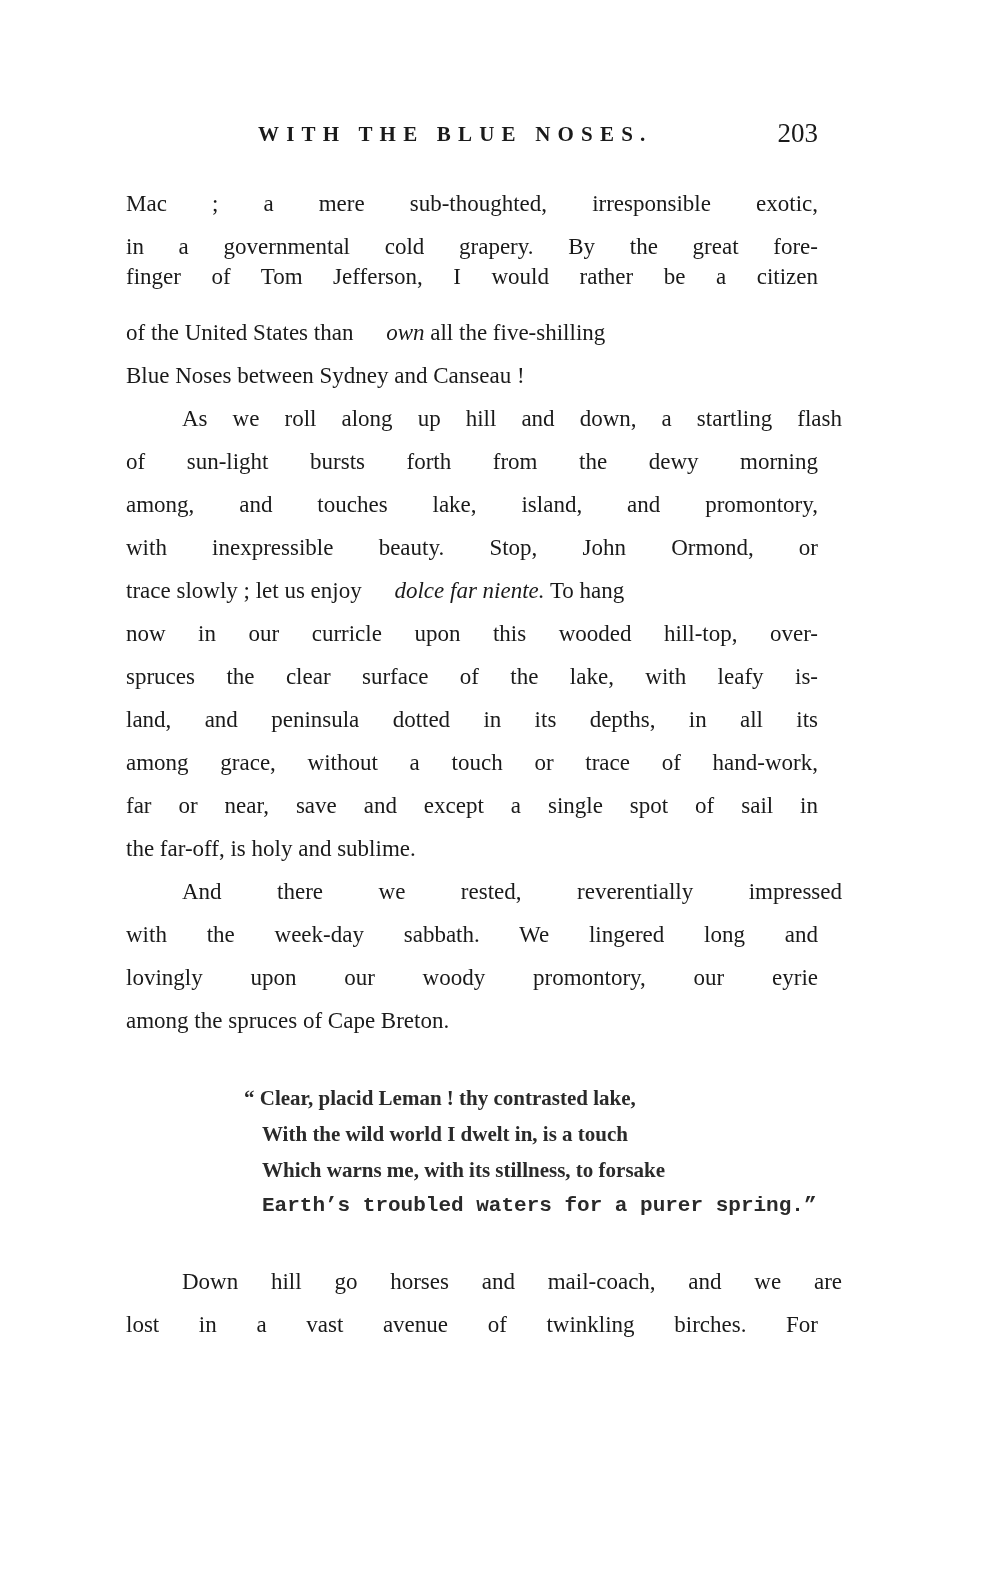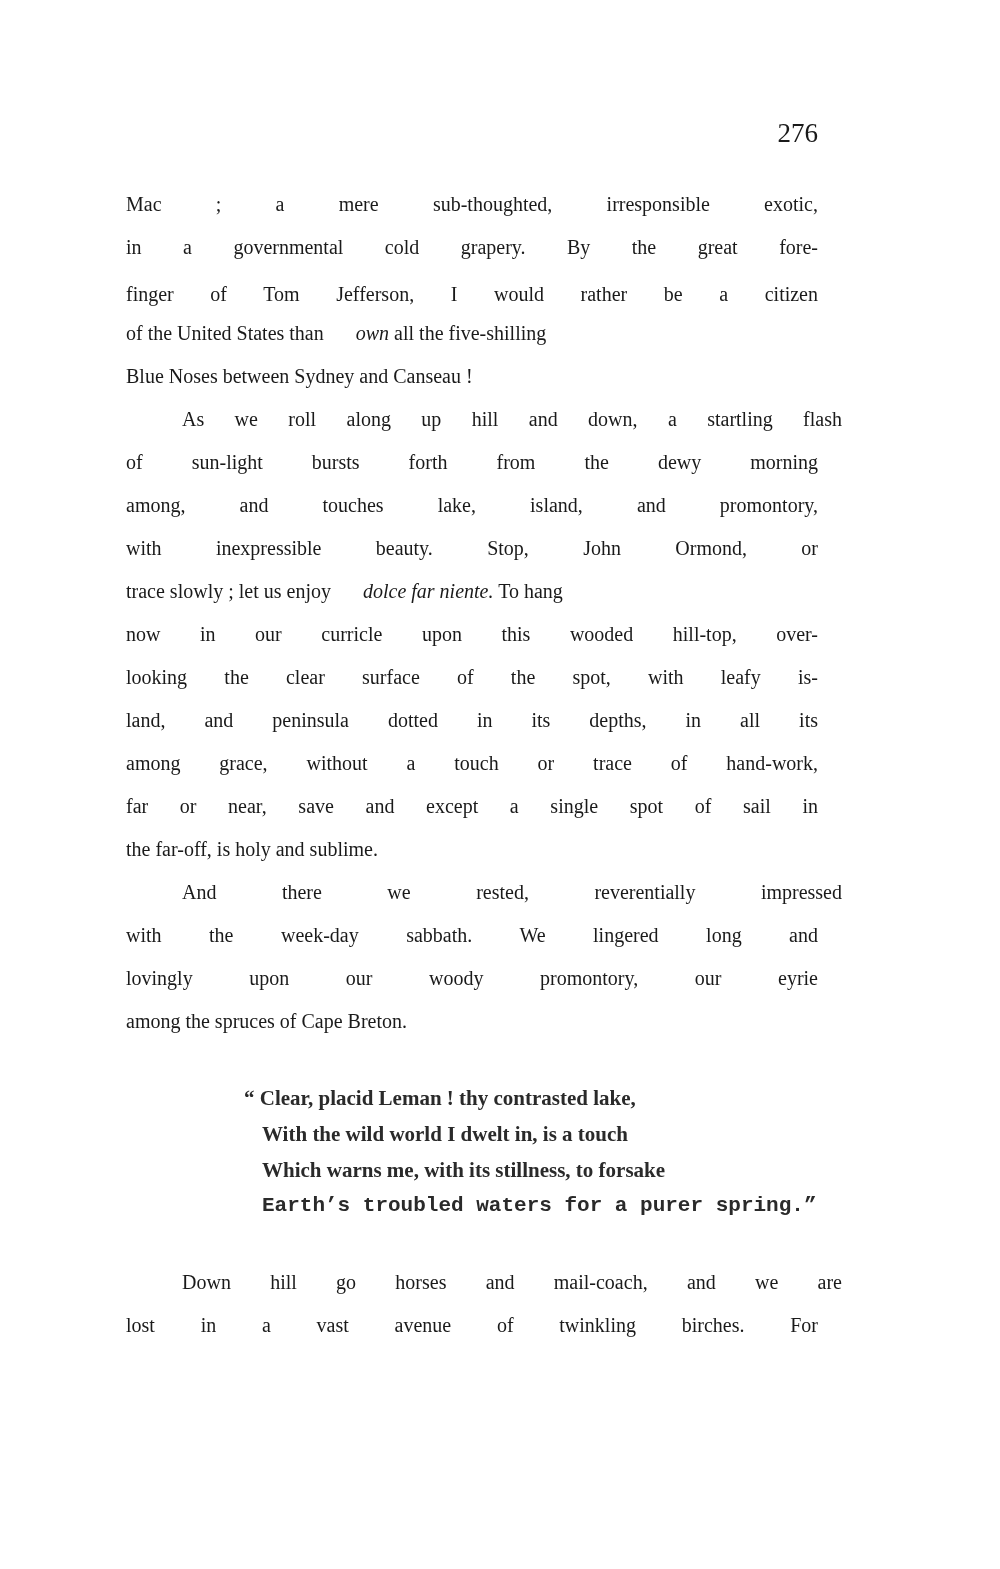--- a/index.html
+++ b/index.html
@@ -3,61 +3,62 @@
 <meta charset="utf-8">
 <style>
   html, body { margin: 0; padding: 0; background: #ffffff; }
   body { width: 1000px; height: 1569px; position: relative; overflow: hidden;
          font-family: "Liberation Serif", "DejaVu Serif", serif; color: #1a1a1a; }
   .page { position: absolute; left: 0; top: 0; width: 1000px; height: 1569px; }
   .running-head { position: absolute; top: 118px; left: 258px; width: 560px; height: 36px; }
   .running-title { position: absolute; left: 0; top: 4px; font-size: 21px; letter-spacing: 7.2px;
                    font-weight: bold; white-space: nowrap; }
   .page-number { position: absolute; right: 0; top: 0; font-size: 27px; }
-  .line { position: absolute; left: 126px; width: 692px; font-size: 20px; line-height: 36px;
+  .line { position: absolute; left: 126px; width: 692px; font-size: 23px; line-height: 36px;
           white-space: nowrap; text-align: justify; text-align-last: justify; height: 36px; }
   .line.last { text-align-last: left; }
   .line.indent { left: 158px; width: 660px; margin-left: 24px; }
   .verse { position: absolute; font-size: 21px; line-height: 28px; white-space: nowrap;
            font-weight: bold; color: #2a2a2a; }
   i { font-style: italic; margin-left: 27px; }
 </style>
 </head>
 <body>
 
 <div class="page">
 
   <div class="running-head">
-    <span class="page-number">276</span>
+    <span class="running-title">WITH THE BLUE NOSES.</span>
+    <span class="page-number">203</span>
   </div>
 
   <div>
     <div class="line" style="top:186px">Mac ;  a  mere  sub-thoughted,  irresponsible  exotic,</div>
     <div class="line" style="top:229px">in a governmental cold grapery.   By the great fore-</div>
-    <div class="line" style="top:276px">finger of Tom Jefferson, I would rather be a citizen</div>
+    <div class="line" style="top:259px">finger of Tom Jefferson, I would rather be a citizen</div>
     <div class="line" style="top:315px; text-align-last:left;">
       <span>of  the  United  States  than</span>
       <i>own</i>
       <span>all  the  five-shilling</span>
     </div>
     <div class="line last" style="top:358px">Blue Noses between Sydney and Canseau !</div>
   </div>
 
   <div>
     <div class="line indent" style="top:401px">As we roll along up hill and down, a startling flash</div>
     <div class="line" style="top:444px">of  sun-light  bursts  forth  from  the  dewy  morning</div>
     <div class="line" style="top:487px">among,  and  touches  lake,  island,  and  promontory,</div>
     <div class="line" style="top:530px">with inexpressible beauty.   Stop, John Ormond, or</div>
     <div class="line" style="top:573px; text-align-last:left;">
       <span>trace slowly ;  let us enjoy</span>
       <i>dolce far niente.</i>
       <span>To hang</span>
     </div>
     <div class="line" style="top:616px">now in our curricle upon this wooded hill-top, over-</div>
-    <div class="line" style="top:659px">looking the clear surface of the  spot, with  leafy  is-</div>
+    <div class="line" style="top:659px">spruces the clear surface of the  lake, with  leafy  is-</div>
     <div class="line" style="top:702px">land,  and  peninsula  dotted  in  its  depths,  in  all  its</div>
     <div class="line" style="top:745px">among grace, without a touch or trace of hand-work,</div>
     <div class="line" style="top:788px">far  or near, save and  except a single spot of  sail in</div>
     <div class="line last" style="top:831px">the far-off, is holy and sublime.</div>
   </div>
 
   <div>
     <div class="line indent" style="top:874px">And  there  we  rested,  reverentially  impressed</div>
     <div class="line" style="top:917px">with the week-day sabbath.   We lingered long and</div>
     <div class="line" style="top:960px">lovingly  upon  our  woody  promontory,  our  eyrie</div>

